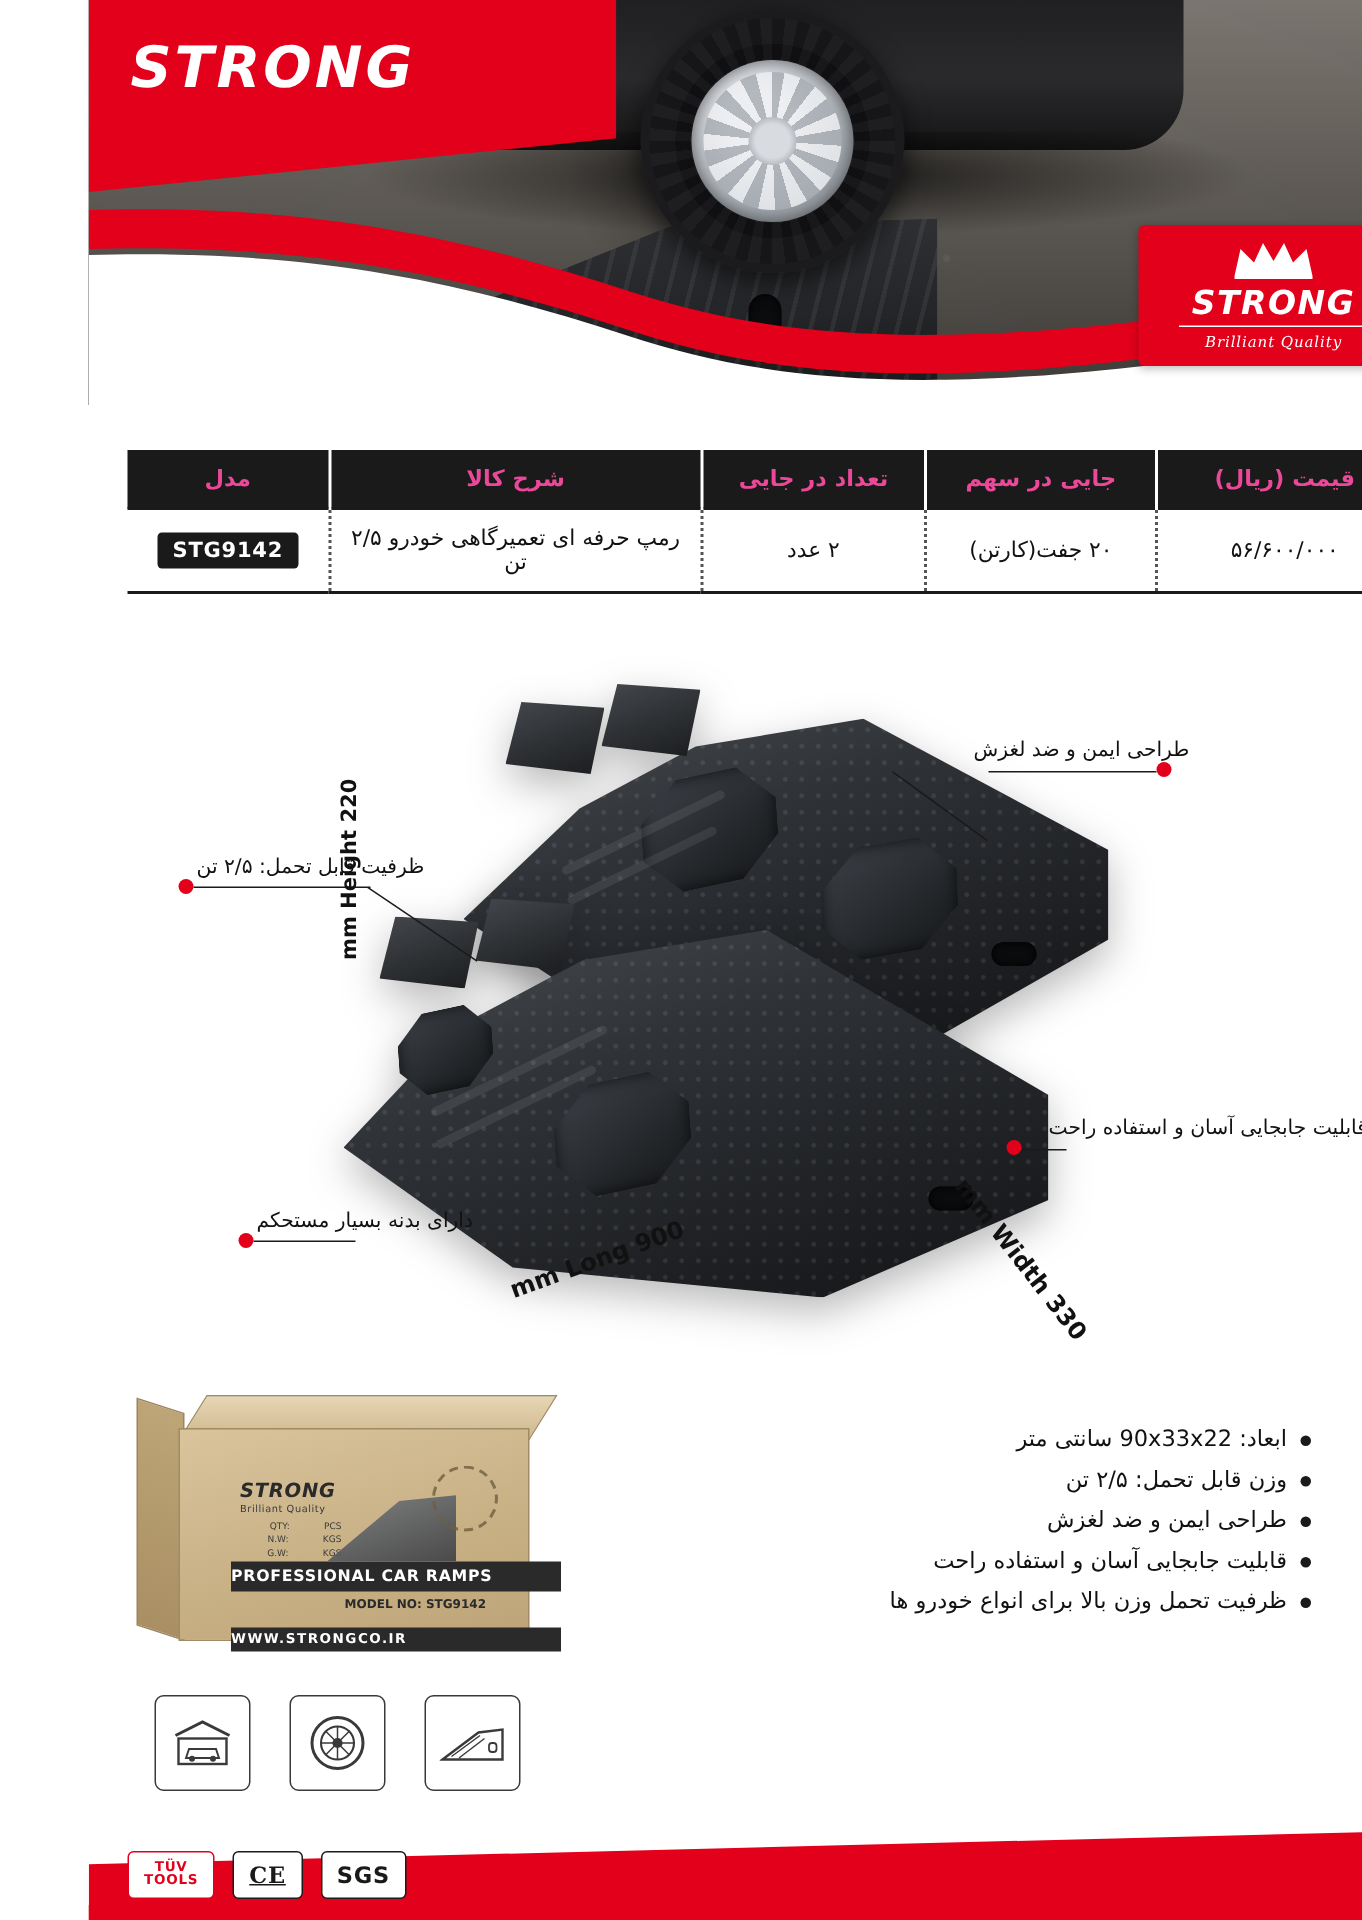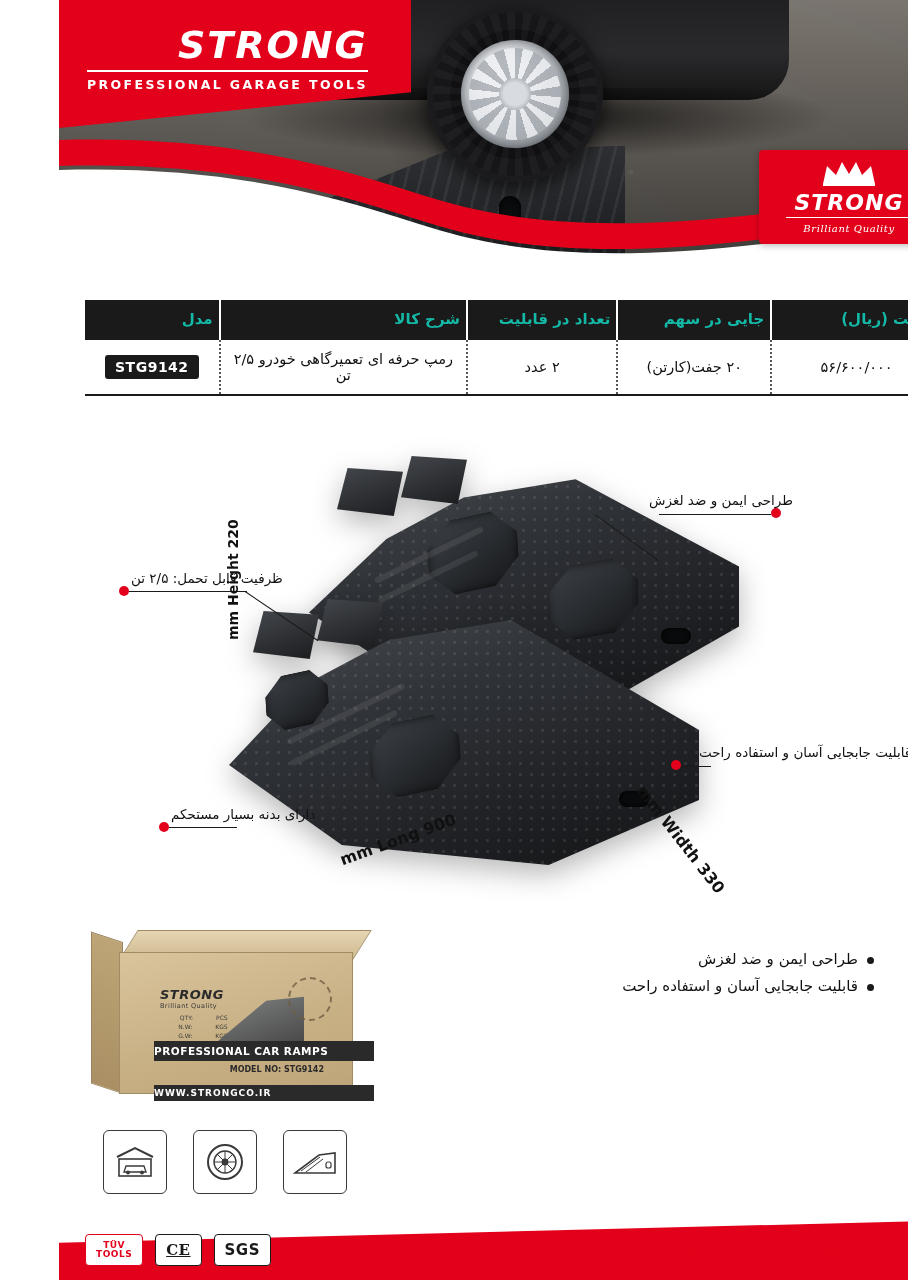--- a/index.html
+++ b/index.html
@@ -126,22 +126,22 @@
   .badge .b-sub{
     color:#fff;font-size:10px;letter-spacing:.6px;margin-top:3px;
     font-family:"DejaVu Serif","Liberation Serif",serif;font-style:italic;
   }
   .badge .b-line{width:126px;height:1.5px;background:#fff;margin:3px 0 2px;}
 
   
   .table-wrap{position:absolute;top:300px;left:26px;width:856px;}
   table.spec{border-collapse:collapse;width:856px;}
   table.spec th{
-    background:#1a1a1a;color:#14b8a6;font-size:15px;font-weight:bold;
-    padding:10px 6px;text-align:right;border-left:2px solid #ffffff;
+    background:#1a1a1a;color:#ec4899;font-size:15px;font-weight:bold;
+    padding:10px 6px;text-align:center;border-left:2px solid #ffffff;
   }
   table.spec th:last-child{border-left:none;}
   table.spec td{
     border-top:2px solid #1a1a1a;border-bottom:2px solid #1a1a1a;
     padding:11px 6px;text-align:center;font-size:14.5px;color:#111;
     border-left:2px dotted #555;
   }
   table.spec td:last-child{border-left:none;}
   .model-cell{background:#1a1a1a;color:#fff;font-weight:bold;font-size:14px;
     padding:4px 10px;border-radius:3px;display:inline-block;letter-spacing:.5px;}
@@ -315,21 +315,20 @@
     </div>
 
     <div class="swoosh">
       <div class="white-wave"></div>
       <div class="red-wave"></div>
       <div class="red-left-panel"></div>
     </div>
 
     <div class="strong-logo">
       <div class="name">STRONG</div>
-      <div class="tag">PROFESSIONAL GARAGE TOOLS</div>
     </div>
 
     <div class="badge">
       <span class="crown">
         <svg width="56" height="26" viewBox="0 0 56 26" aria-hidden="true">
           <path d="M2 24 L6 6 L15 15 L21 2 L28 14 L35 2 L41 15 L50 6 L54 24 Z" fill="#ffffff"></path>
           <rect x="2" y="24" width="52" height="2" fill="#ffffff"></rect>
         </svg>
       </span>
       <div class="b-name">STRONG</div>
@@ -337,21 +336,21 @@
       <div class="b-sub">Brilliant Quality</div>
     </div>
   </div>
 
   <div class="table-wrap">
     <table class="spec">
       <thead>
         <tr>
           <th class="col-price">قیمت (ریال)</th>
           <th class="col-qtyshare">جایی در سهم</th>
-          <th class="col-carton">تعداد در قابلیت</th>
+          <th class="col-carton">تعداد در جایی</th>
           <th class="col-desc">شرح کالا</th>
           <th class="col-model">مدل</th>
         </tr>
       </thead>
       <tbody>
         <tr>
           <td>۵۶/۶۰۰/۰۰۰</td>
           <td>۲۰ جفت(کارتن)</td>
           <td>۲ عدد</td>
           <td>رمپ حرفه ای تعمیرگاهی خودرو ۲/۵ تن</td>
@@ -431,22 +430,25 @@
       </div>
       <div class="modelno">MODEL NO: STG9142</div>
       <div class="urlband">
         <span>WWW.STRONGCO.IR</span>
       </div>
     </div>
   </div>
 
   <div class="features">
     <ul>
+      <li>ابعاد: 90x33x22 سانتی متر</li>
+      <li>وزن قابل تحمل: ۲/۵ تن</li>
       <li>طراحی ایمن و ضد لغزش</li>
       <li>قابلیت جابجایی آسان و استفاده راحت</li>
+      <li>ظرفیت تحمل وزن بالا برای انواع خودرو ها</li>
     </ul>
   </div>
 
   <div class="icons">
     <div class="ic">
       <svg width="44" height="30" viewBox="0 0 44 30" aria-hidden="true">
         <path d="M2 26 L26 8 L42 6 L42 26 Z" fill="none" stroke="#3a3a3a" stroke-width="1.6"></path>
         <path d="M8 24 L27 10" stroke="#3a3a3a" stroke-width="1"></path>
         <path d="M13 25 L30 12" stroke="#3a3a3a" stroke-width="1"></path>
         <rect x="33" y="15" width="5" height="6" rx="2" fill="none" stroke="#3a3a3a" stroke-width="1.2"></rect>

